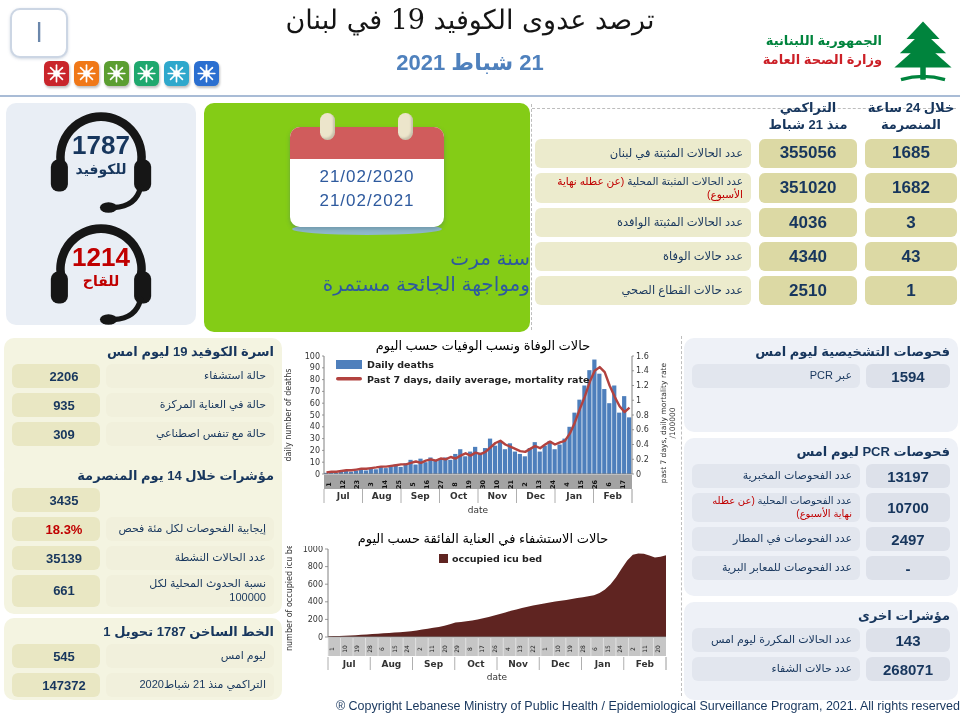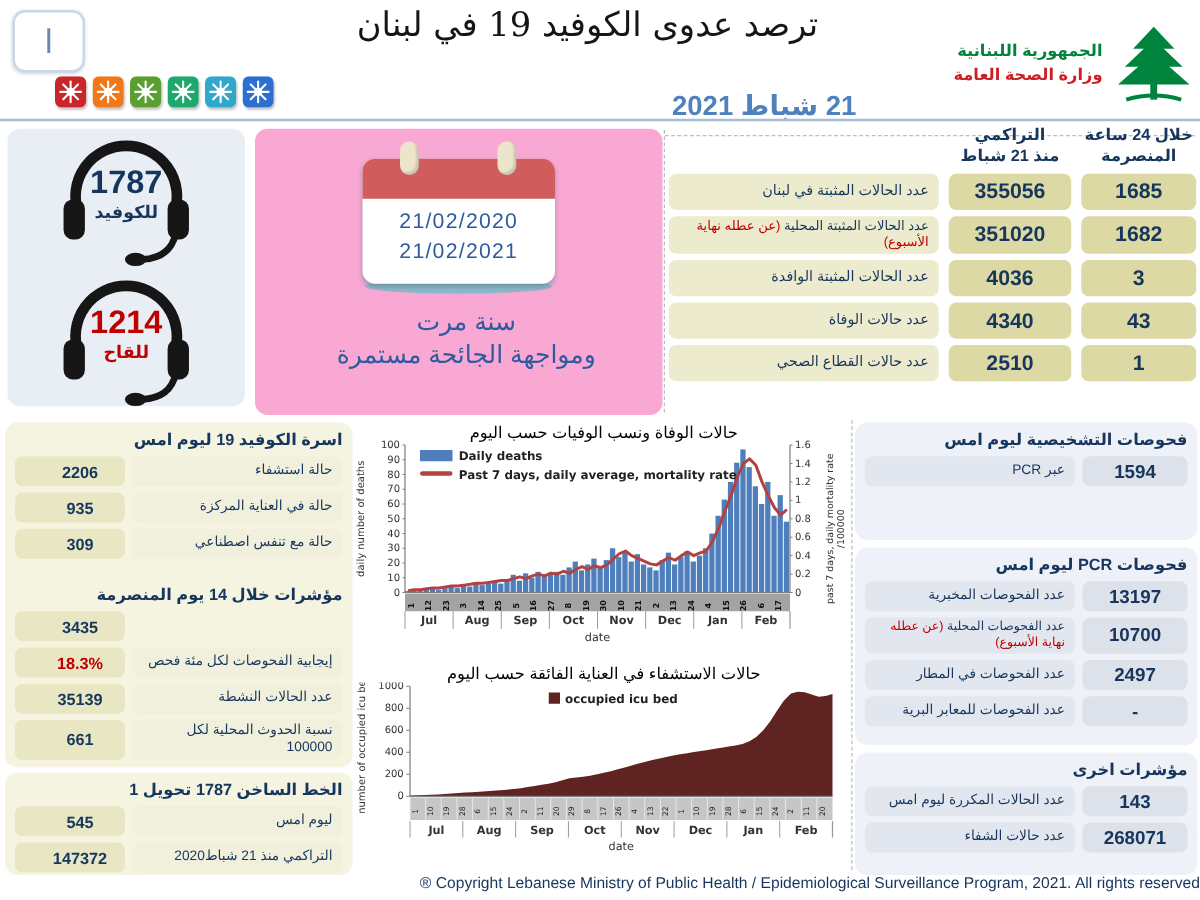--- a/index.html
+++ b/index.html
@@ -7,53 +7,53 @@
   .page { position:relative; width:960px; height:720px; background:#ffffff; overflow:hidden; margin:0 auto; }
 
   
   .id-box { position:absolute; left:10px; top:8px; width:58px; height:50px; border:2px solid #ccd6e4;
             border-radius:10px; background:#fff; box-shadow:0 1px 3px rgba(120,140,170,.35);
             display:flex; align-items:center; justify-content:center; color:#6b87ab; font-size:26px; }
   .virus-row { position:absolute; left:44px; top:61px; display:flex; gap:5px; }
   .virus-row svg { display:block; filter:drop-shadow(1px 2px 1px rgba(0,0,0,.25)); }
   .main-title { position:absolute; left:255px; top:4px; width:430px; text-align:center; direction:rtl;
                 font-family:"DejaVu Serif","Liberation Serif",serif; font-size:27px; color:#151515; }
-  .title-date { position:absolute; left:255px; top:50px; width:430px; direction:rtl;
-                font-size:22px; font-weight:bold; color:#4f81bd;margin-top:22px; }
+  .title-date { position:absolute; left:255px; top:50px; width:430px; text-align:center; direction:rtl;
+                font-size:22px; font-weight:bold; color:#4f81bd; }
   .logo { position:absolute; left:752px; top:8px; width:204px; height:84px; display:flex;
           align-items:center; justify-content:flex-end; gap:8px; }
   .logo-text { text-align:right; direction:rtl; line-height:1.5; }
   .logo-green { color:#00843d; font-weight:bold; font-size:13px; }
   .logo-red   { color:#cc2027; font-weight:bold; font-size:13px; }
   .header-line { position:absolute; left:0; top:95px; width:960px; border-top:2px solid #a9bcd6; }
 
   
   .panel { position:absolute; border-radius:10px; }
   .headset-panel { left:6px; top:103px; width:190px; height:222px; background:#e9eef5; }
   .headset { position:relative; width:150px; height:111px; margin:1px auto 0; }
   .headset svg { position:absolute; left:0; top:0; }
   .hs-num { position:absolute; left:0; top:26px; width:100%; text-align:center;
             font-size:26px; font-weight:bold; color:#17365d; }
   .hs-lbl { position:absolute; left:0; top:57px; width:100%; text-align:center;
             font-size:14px; font-weight:bold; color:#17365d; direction:rtl; }
   .hs-red .hs-num, .hs-red .hs-lbl { color:#c00000; }
 
-  .calendar-panel { left:204px; top:103px; width:326px; height:229px; background:#f9a8d4; }
+  .calendar-panel { left:204px; top:103px; width:326px; height:229px; background:#84cc16; }
   .cal { position:relative; width:170px; height:128px; margin:8px auto 0; }
   .cal-shadow { position:absolute; left:10px; top:112px; width:150px; height:12px;
                 background:#8fb8ca; border-radius:50%; }
   .cal-body { position:absolute; left:8px; top:16px; width:154px; height:100px; background:#ffffff;
               border-radius:10px; box-shadow:0 2px 4px rgba(60,100,120,.4); }
   .cal-head { position:absolute; left:8px; top:16px; width:154px; height:32px; background:#d05c5c;
               border-radius:10px 10px 0 0; }
   .cal-peg { position:absolute; top:2px; width:15px; height:27px; background:#ece5cb;
              border-radius:8px; box-shadow:inset -2px -2px 2px rgba(0,0,0,.15); }
   .cal-dates { position:absolute; left:8px; top:54px; width:154px; text-align:center; color:#2e5a9e;
                font-size:17px; line-height:1.4; letter-spacing:1px; }
-  .cal-caption { text-align:center; color:#2e5a9e; direction:rtl; line-height:1.3; margin-top:6px;padding-left:12px; }
+  .cal-caption { color:#2e5a9e; direction:rtl; line-height:1.3; margin-top:6px;padding-left:12px; }
   .cal-caption .c1 { font-size:20px; }
   .cal-caption .c2 { font-size:20px; }
 
   
   .stats-panel { position:absolute; left:535px; top:100px; width:422px; height:232px; }
   .strow { display:flex; gap:8px; margin-bottom:5px; }
   .st-lab { flex:1; }
   .w-cum { width:98px; }
   .w-24  { width:92px; }
   .sthc { color:#17365d; font-weight:bold; font-size:13px; text-align:center; line-height:1.3; direction:rtl; }

